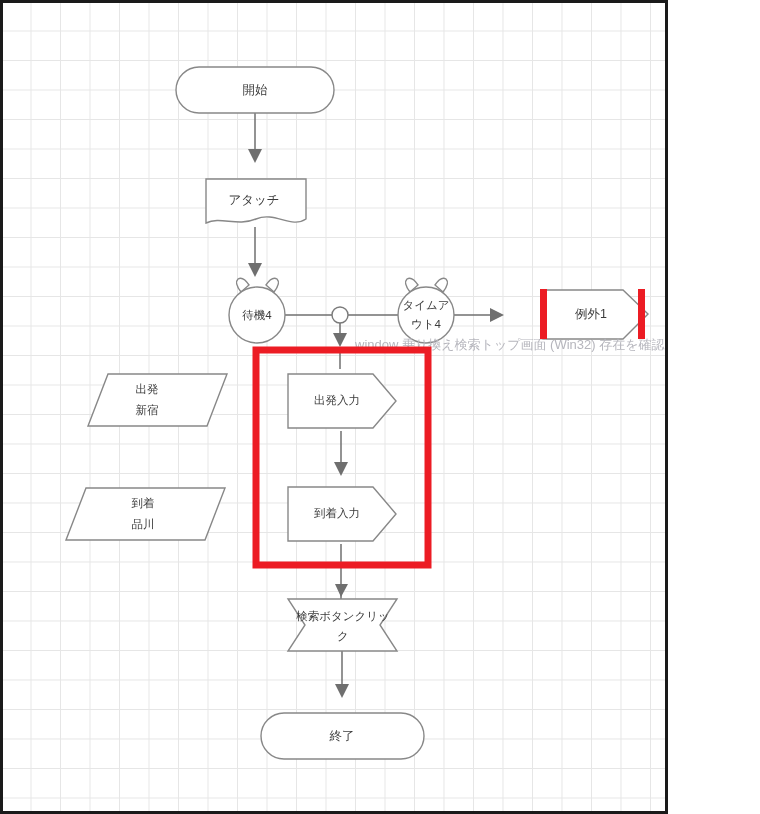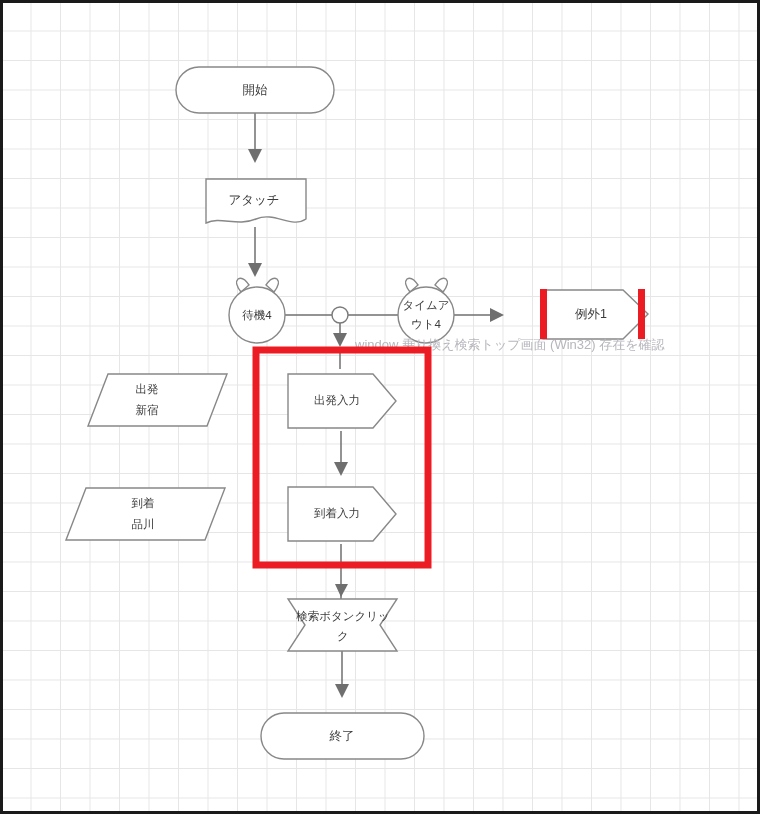--- a/index.html
+++ b/index.html
@@ -6,21 +6,21 @@
   html, body {
     margin: 0;
     padding: 0;
     background: #ffffff;
   }
   body {
     font-family: "Liberation Sans", "DejaVu Sans", sans-serif;
   }
   #canvas-frame {
     position: relative;
-    width: 760px;
+    width: 668px;
     height: 814px;
     box-sizing: border-box;
     border: 3px solid #1a1a1a;
     background-color: #ffffff;
     background-image:
       linear-gradient(to right, #e6e6e6 1px, transparent 1px),
       linear-gradient(to bottom, #e6e6e6 1px, transparent 1px);
     background-size: 29.5px 29.5px;
     background-position: -2px -2px;
     overflow: hidden;

